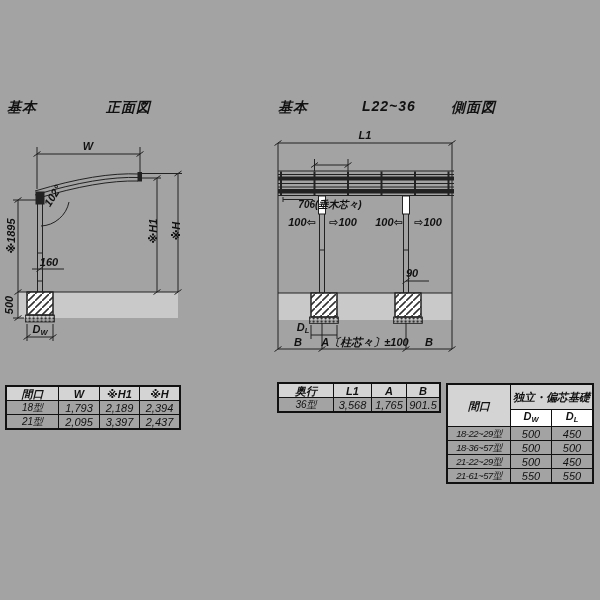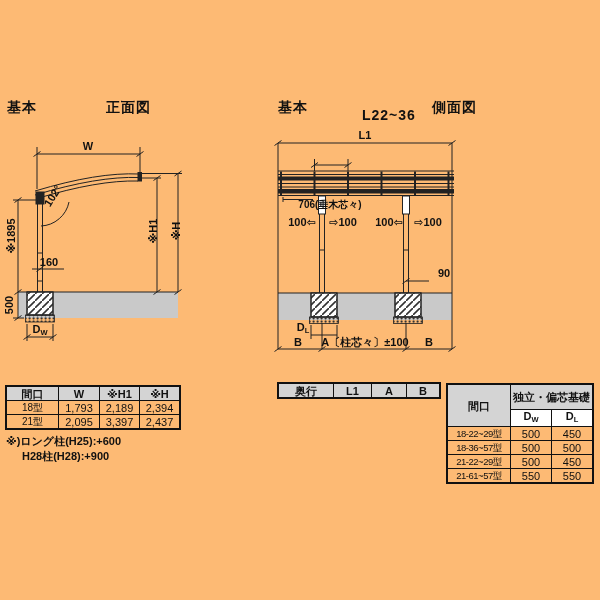--- a/index.html
+++ b/index.html
@@ -1,17 +1,17 @@
 <!DOCTYPE html>
 <html><head>
 <meta charset="utf-8">
 <style>
   html,body{margin:0;padding:0;background:#fff;}
-  .canvas{position:relative;width:600px;height:600px;background:#fdba74;overflow:hidden;
-          font-family:"Liberation Sans","DejaVu Sans",sans-serif;color:#111;}
+  .canvas{position:relative;width:600px;height:600px;background:#a3a3a3;overflow:hidden;
+          font-family:"Liberation Sans","DejaVu Sans",sans-serif;color:#111;font-style:italic;}
   .title{position:absolute;font-size:14px;font-weight:bold;white-space:nowrap;letter-spacing:1px;}
   .lbl{position:absolute;font-size:11px;font-weight:bold;white-space:nowrap;
        transform:translate(-50%,-50%);line-height:1;}
   .rot{transform:translate(-50%,-50%) rotate(-90deg);}
   .rotA{transform:translate(-50%,-50%) rotate(-58deg);}
   .small{font-size:10px;margin-top:48px;}
   .sub{font-size:7.5px;vertical-align:-2px;}
   svg{position:absolute;left:0;top:0;}
   table{position:absolute;border-collapse:collapse;table-layout:fixed;
         font-family:"Liberation Sans","DejaVu Sans",sans-serif;}
@@ -25,22 +25,22 @@
   .notes .l2{padding-left:16px;}
 </style>
 </head>
 <body>
 
 <div class="canvas">
 
   <div class="title" style="left:7px;top:99px">基本</div>
   <div class="title" style="left:106px;top:99px">正面図</div>
   <div class="title" style="left:278px;top:99px">基本</div>
-  <div class="title" style="left:362px;top:107px">L22~36</div>
-  <div class="title" style="left:432px;top:99px">側面図</div>
+  <div class="title" style="left:362px;top:98px">L22~36</div>
+  <div class="title" style="left:451px;top:99px">側面図</div>
 
   <svg width="600" height="600" viewBox="0 0 600 600">
     <defs>
       <pattern id="hatch" patternUnits="userSpaceOnUse" width="7" height="7">
         <path d="M0,7 L7,0" stroke="#333" stroke-width="1.6"></path>
       </pattern>
       <pattern id="dots" patternUnits="userSpaceOnUse" width="4" height="3.2">
         <circle cx="1.6" cy="1.6" r="1.15" fill="#333"></circle>
       </pattern>
     </defs>
@@ -217,21 +217,21 @@
   <span class="lbl" style="left:40px;top:330px"><span>D</span><span class="sub">W</span></span>
   <span class="lbl rot" style="left:153px;top:231px">※H1</span>
   <span class="lbl rot" style="left:176px;top:231px">※H</span>
 
   <span class="lbl" style="left:365px;top:135px">L1</span>
   <span class="lbl small" style="left:330px;top:157px">706(垂木芯々)</span>
   <span class="lbl" style="left:302px;top:222px"><span>100</span><span>⇦</span></span>
   <span class="lbl" style="left:343px;top:222px"><span>⇨</span><span>100</span></span>
   <span class="lbl" style="left:389px;top:222px"><span>100</span><span>⇦</span></span>
   <span class="lbl" style="left:428px;top:222px"><span>⇨</span><span>100</span></span>
-  <span class="lbl" style="left:444px;top:273px">90</span>
+  <span class="lbl" style="left:412px;top:273px">90</span>
   <span class="lbl" style="left:303px;top:328px"><span>D</span><span class="sub">L</span></span>
   <span class="lbl" style="left:298px;top:342px">B</span>
   <span class="lbl" style="left:365px;top:342px">A〔柱芯々〕±100</span>
   <span class="lbl" style="left:429px;top:342px">B</span>
 
   <table class="outer" style="left:6px;top:386px;width:161px">
     <tbody>
         <tr>
       <th style="width:49px">間口</th>
       <th style="width:38px">W</th>
@@ -245,33 +245,35 @@
       <td>2,394</td>
     </tr>
     <tr>
       <td class="rowlbl">21型</td>
       <td>2,095</td>
       <td>3,397</td>
       <td>2,437</td>
     </tr>
   </tbody>
     </table>
-  <div class="notes" style="left:6px;top:434px">
-    <div>※)ロング柱(H25):+600</div>
-    <div class="l2">H28柱(H28):+900</div>
-  </div>
 
   <table class="outer" style="left:278px;top:383px;width:149px">
     <tbody>
         <tr>
       <th style="width:52px">奥行</th>
       <th style="width:35px">L1</th>
       <th style="width:32px">A</th>
       <th style="width:30px">B</th>
     </tr>
+    <tr>
+      <td class="rowlbl">36型</td>
+      <td>3,568</td>
+      <td>1,765</td>
+      <td>901.5</td>
+    </tr>
   </tbody>
     </table>
 
   <table class="outer" style="left:447px;top:384px;width:146px">
     <tbody>
         <tr>
       <th rowspan="2" style="width:60px">間口</th>
       <th colspan="2" style="height:24px">独立・偏芯基礎</th>
     </tr>
     <tr>

